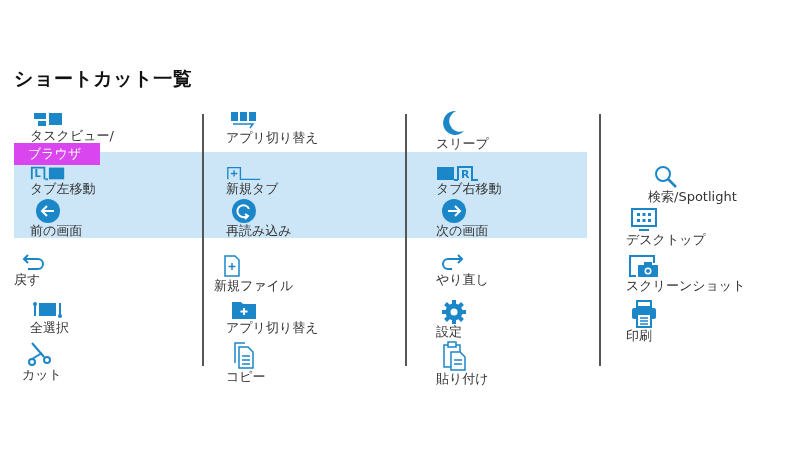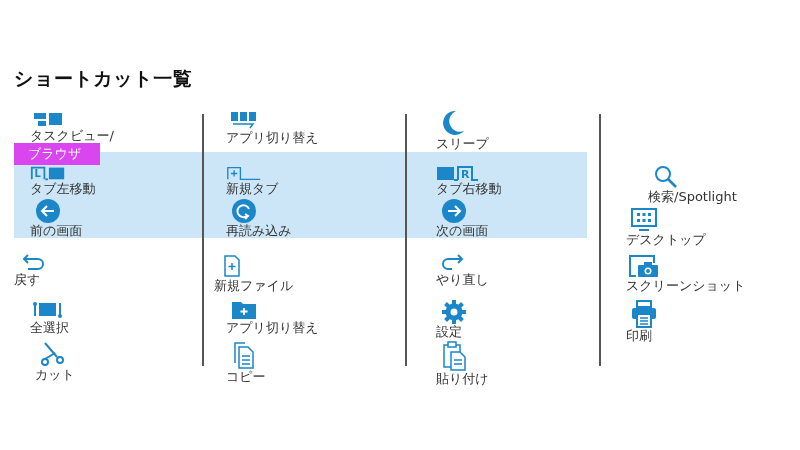--- a/index.html
+++ b/index.html
@@ -72,21 +72,21 @@
     <svg width="32" height="20" viewBox="0 0 32 20">
         <circle cx="3" cy="4" r="2" fill="#1b87c9"></circle>
         <path d="M3 4 V16" stroke="#1b87c9" stroke-width="2"></path>
         <rect x="7" y="3" width="17" height="13" fill="#1b87c9"></rect>
         <path d="M28 3 V15" stroke="#1b87c9" stroke-width="2"></path>
         <circle cx="28" cy="16" r="2" fill="#1b87c9"></circle>
       </svg>
   </div>
   <span class="label">全選択</span>
 </div>
-<div class="item" style="left:35px; top:341px">
+<div class="item" style="left:22px; top:341px">
   <div class="icon">
     <svg width="24" height="26" viewBox="0 0 24 26">
         <path d="M4 2 L16 16" stroke="#1b87c9" stroke-width="2"></path>
         <path d="M4 18 L14 12" stroke="#1b87c9" stroke-width="2"></path>
         <circle cx="4" cy="21" r="3" fill="none" stroke="#1b87c9" stroke-width="2"></circle>
         <circle cx="19" cy="19" r="3" fill="none" stroke="#1b87c9" stroke-width="2"></circle>
       </svg>
   </div>
   <span class="label">カット</span>
 </div>

